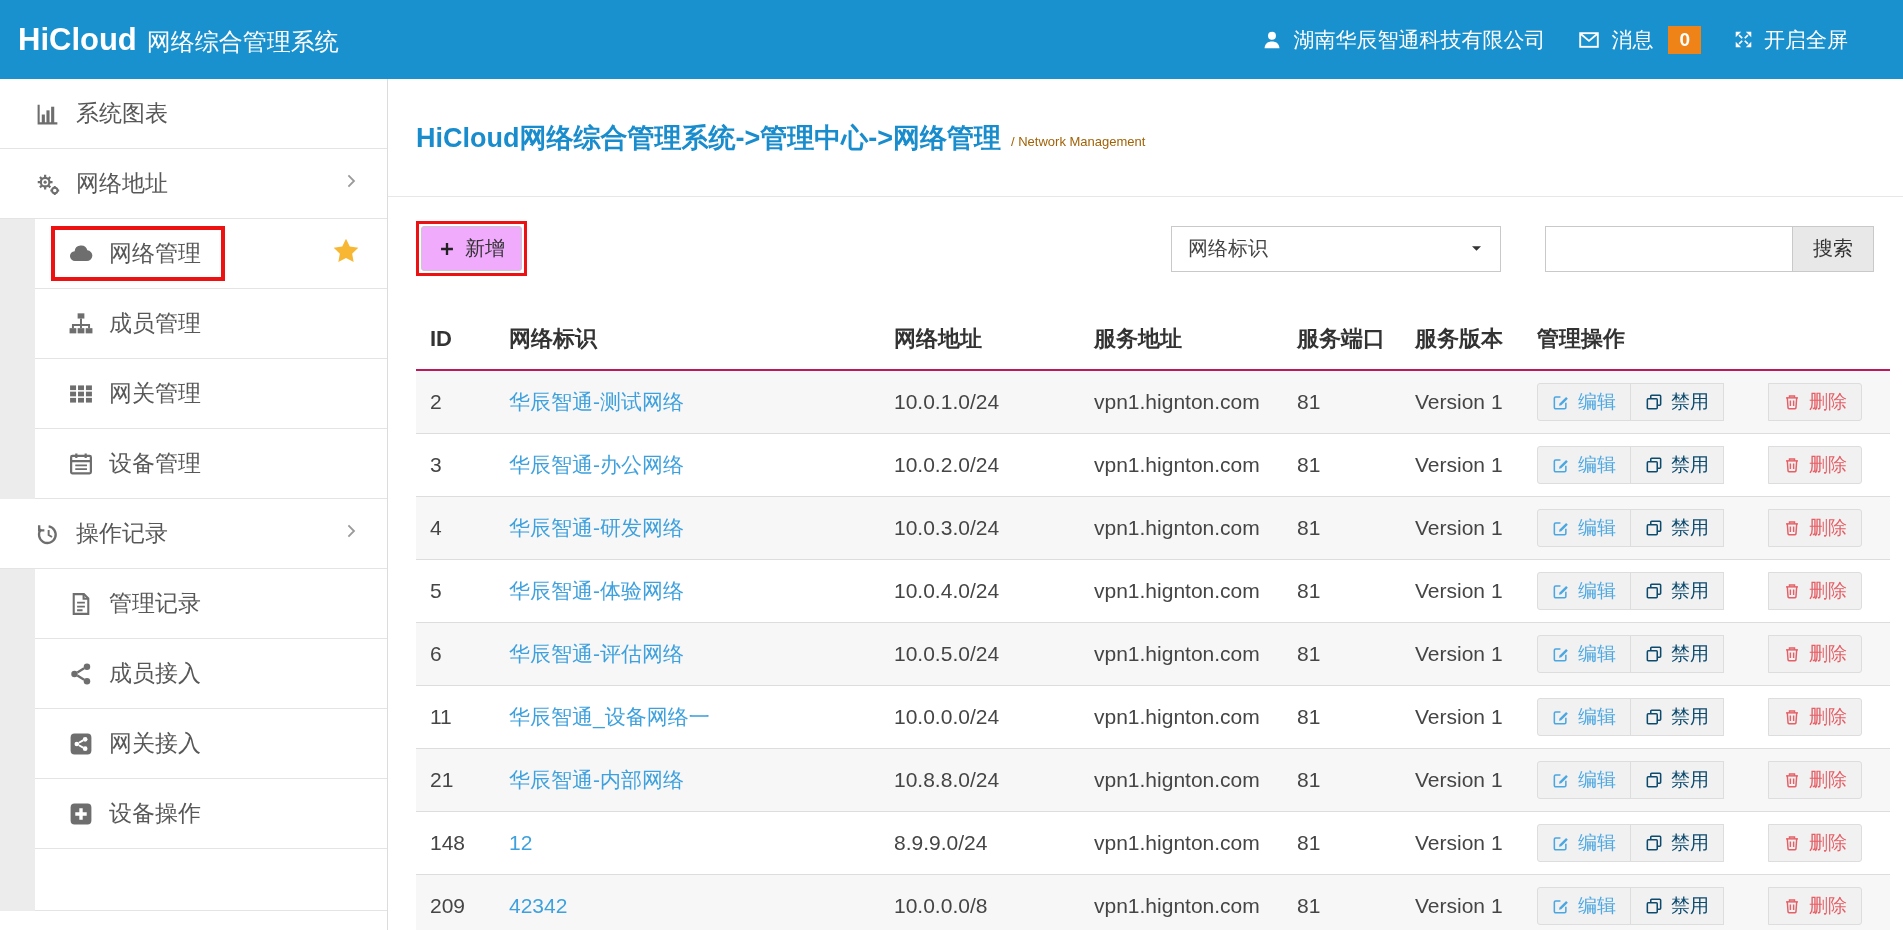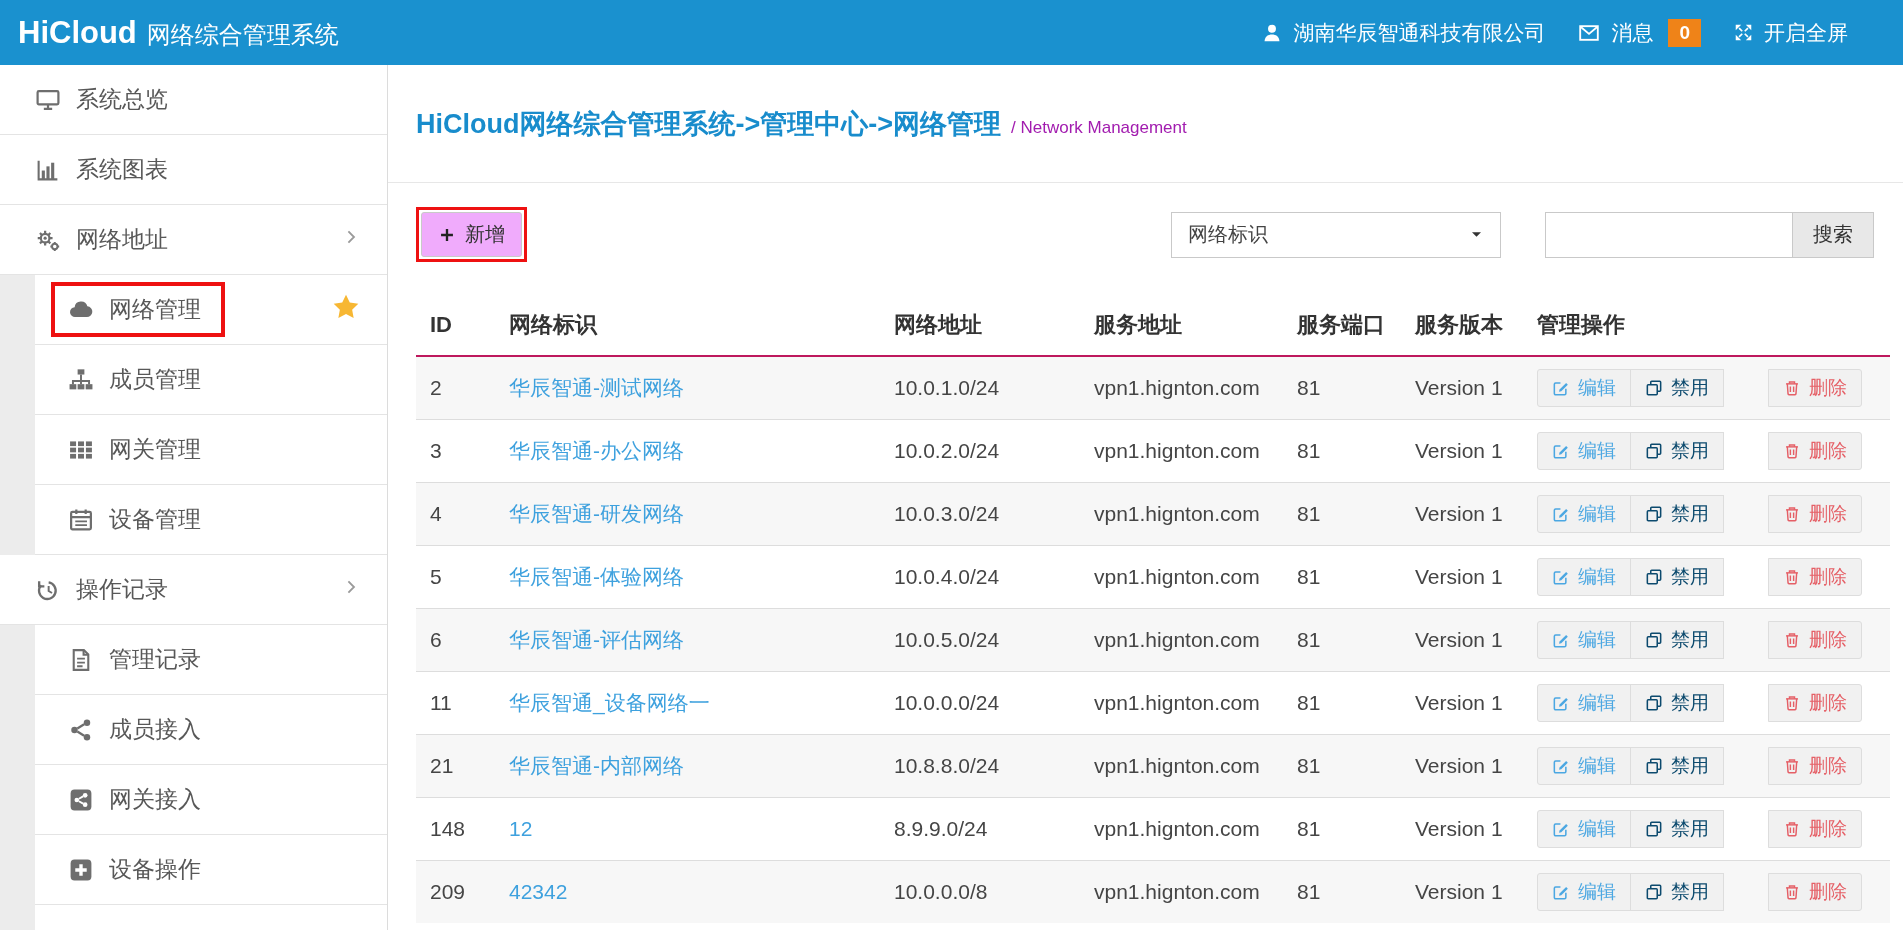--- a/index.html
+++ b/index.html
@@ -1,21 +1,21 @@
 <!DOCTYPE html>
 <html style="--header-bg: #1a91cf; --accent-blue: #188ccc; --link-blue: #3ea1de; --edit-blue: #4ba7e2; --delete-red: #e55f66; --badge-orange: #ef8318; --annotation-red: #ee1111; --star-gold: #f7b733;"><head>
 <meta charset="utf-8">
 <style>
   * { margin:0; padding:0; box-sizing:border-box; }
   html,body { width:1903px; height:930px; overflow:hidden; background:#fff;
     font-family:"Liberation Sans","DejaVu Sans",sans-serif; }
   .app { width:1903px; height:930px; display:flex; flex-direction:column; overflow:hidden; }
 
   
-  header { height:65px; flex:none; background:var(--header-bg,#1a91cf); color:#fff;
+  header { height:79px; flex:none; background:var(--header-bg,#1a91cf); color:#fff;
     display:flex; align-items:center; justify-content:space-between; }
   .logo { padding-left:18px; display:flex; align-items:baseline; gap:10px; cursor:default; }
   .logo-b { font-size:31px; font-weight:bold; }
   .logo-r { font-size:24px; }
   .hright { display:flex; align-items:center; gap:32px; padding-right:55px; font-size:21px; }
   .hitem { display:flex; align-items:center; gap:10px; cursor:pointer; white-space:nowrap; }
   .hitem svg { display:block; }
   .badge { background:var(--badge-orange,#ef8318); color:#fff; font-weight:bold; font-size:19px;
     padding:3px 11px; margin-left:5px; }
 
@@ -36,21 +36,21 @@
   .star { position:absolute; right:26px; color:var(--star-gold,#f7b733); }
   .star svg { width:30px; height:30px; }
   .hl { display:inline-flex; align-items:center; border:4px solid var(--annotation-red,#ee1111);
     padding:8px 20px 8px 10px; margin-left:-14px; }
 
   
   main { flex:1; min-width:0; display:flex; flex-direction:column; background:#fff; }
   .crumbbar { height:118px; flex:none; border-bottom:1px solid #e7e7e7;
     display:flex; align-items:center; padding-left:28px; }
   .crumb-title { color:var(--accent-blue,#188ccc); font-size:27px; font-weight:bold; }
-  .crumb-sub { color:#a21caf; font-size:17px; margin-left:10px; margin-top:8px; }
+  .crumb-sub { color:#a16207; font-size:13px; margin-left:10px; margin-top:8px; }
 
   .content { padding:24px 13px 0 28px; flex:1; overflow:hidden; }
   .toolbar { display:flex; align-items:center; justify-content:space-between; }
   .addwrap { border:3px solid var(--annotation-red,#ee1111); padding:2px; display:inline-block; }
   .btn-add { display:inline-flex; align-items:center; gap:9px; background:#f0abfc; border:1px solid #c9c9c9;
     border-radius:3px; padding:8px 16px; font-size:20px; color:#333; cursor:pointer;
     font-family:inherit; }
   .btn-add .plus { color:#222; display:flex; }
   .btn-add .plus svg { width:18px; height:18px; }
   .tright { display:flex; align-items:center; margin-right:16px; }
@@ -129,31 +129,20 @@
     </div>
   </header>
 
   <div class="shell">
 
     <aside>
       <nav>
           <div class="side-item">
             <span class="ic">
               <svg viewBox="0 0 20 20">
-                <g fill="none" stroke="currentColor" stroke-width="1.7">
-                  <rect x="2" y="3.2" width="16" height="10.2" rx="1"></rect>
-                  <path d="M6.8 16.8h6.4M10 13.4v3.4"></path>
-                </g>
-              </svg>
-            </span>
-            <span class="lbl">系统总览</span>
-          </div>
-          <div class="side-item">
-            <span class="ic">
-              <svg viewBox="0 0 20 20">
                 <path d="M2.8 2.8v14.4h14.4" fill="none" stroke="currentColor" stroke-width="1.6"></path>
                 <g fill="currentColor">
                   <rect x="5.2" y="10.4" width="2.4" height="6.8"></rect>
                   <rect x="8.8" y="7.2" width="2.4" height="10"></rect>
                   <rect x="12.4" y="4.4" width="2.4" height="12.8"></rect>
                 </g>
               </svg>
             </span>
             <span class="lbl">系统图表</span>
           </div>

